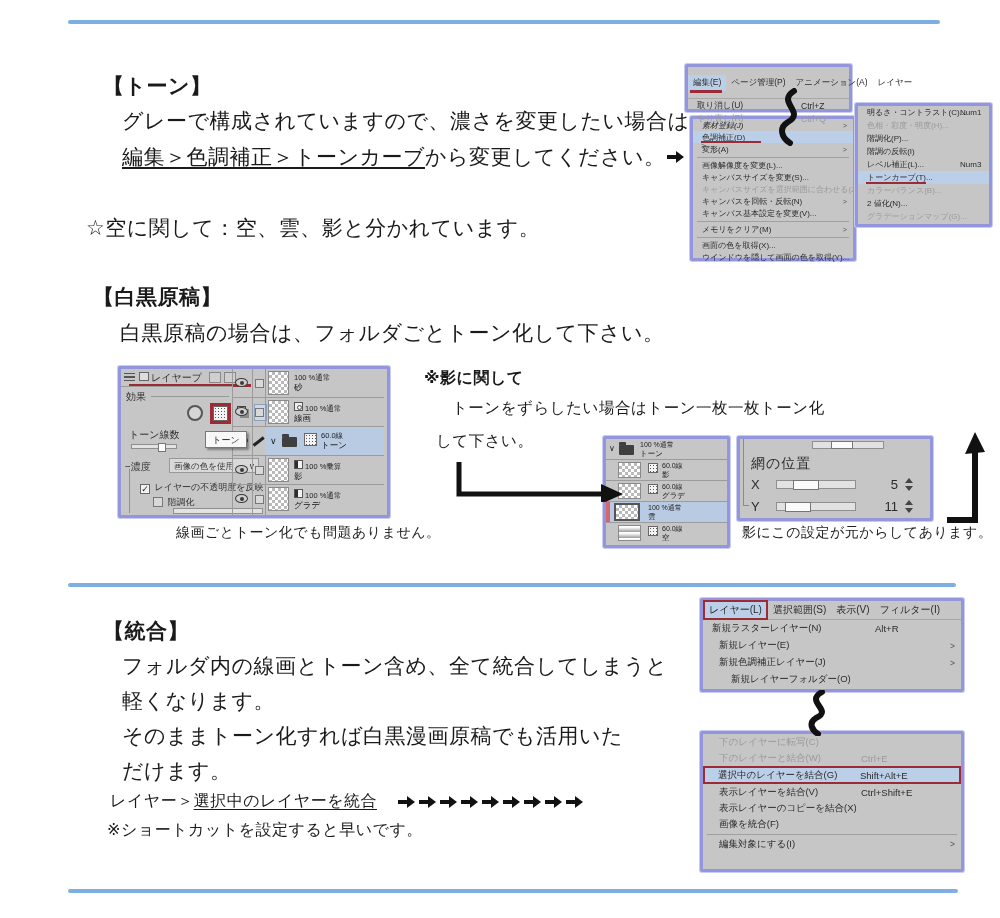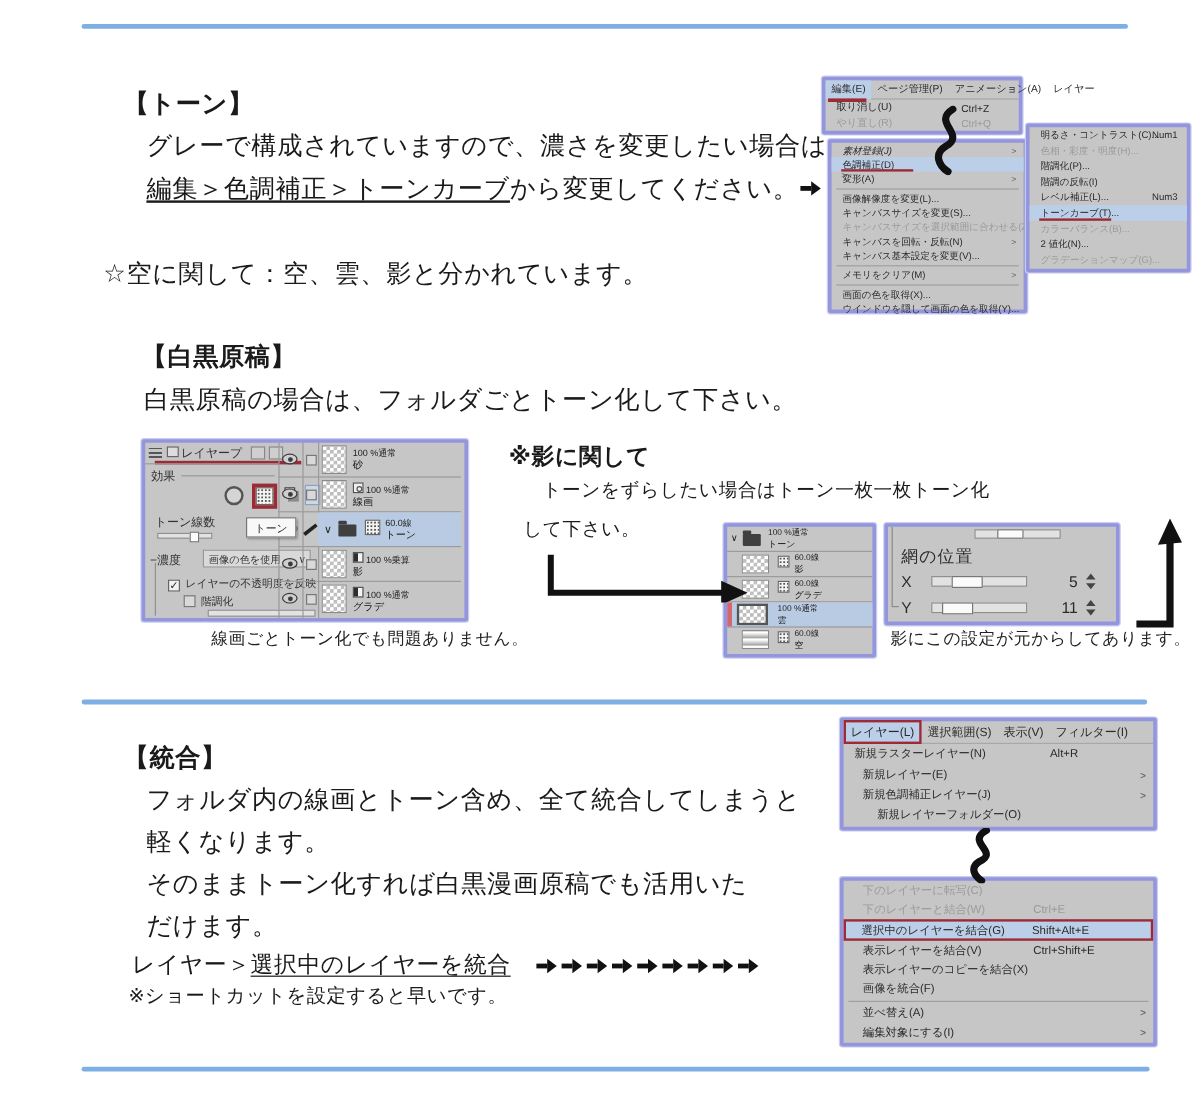--- a/index.html
+++ b/index.html
@@ -5,35 +5,35 @@
   * { margin:0; padding:0; box-sizing:border-box; }
   body { background:#ffffff; font-family:"Liberation Sans","DejaVu Sans",sans-serif; }
   #page { position:relative; width:1000px; height:918px; background:#fff; overflow:hidden; color:#000; }
 
   .divider { position:absolute; height:4px; background:#7eafe4; border-radius:2px; }
 
   
   .doc { position:absolute; color:#1a1a1a; letter-spacing:0.5px; white-space:nowrap; }
   .h21 { font-size:21px; font-weight:bold; }
   .t21 { font-size:21px; }
-  .t17 { font-size:19px; }
+  .t17 { font-size:16px; }
   .t16 { font-size:16px; }
   .t15 { font-size:15.5px; }
   .cap { font-size:14px; color:#222; }
   .u   { text-decoration:underline; text-underline-offset:3px; }
   .ztop { z-index:30; }
 
   
   .harrow { display:inline-block; position:relative; width:17px; height:12px; vertical-align:middle; margin:0 2px; }
   .harrow::before { content:""; position:absolute; left:0; top:4px; width:9px; height:4px; background:#111; }
   .harrow::after  { content:""; position:absolute; left:9px; top:0; border-left:8px solid #111; border-top:6px solid transparent; border-bottom:6px solid transparent; }
 
   
   .shot { position:absolute; background:#c6c6c6; border:3px solid #9396dc; border-radius:2px; box-shadow:0 0 0 1px #c9cbef; }
-  .menubar { display:flex; align-items:center; height:16px; border-bottom:1px solid #a8a8a8; font-size:8.5px; color:#2b2b2b; }
+  .menubar { display:flex; align-items:center; height:32px; border-bottom:1px solid #a8a8a8; font-size:8.5px; color:#2b2b2b; }
   .menubar .mi { padding:2px 5px; position:relative; white-space:nowrap; }
   .mi.active { background:#bccfe8; }
   .mi.redline::after { content:""; position:absolute; left:2px; right:4px; bottom:-2px; height:3px; background:#9d2b36; z-index:4; }
   .mi.redbox { background:#bccfe8; border:2px solid #9d2b36; padding:1px 4px; }
 
   .mrow { position:relative; display:flex; align-items:center; white-space:nowrap; color:#2b2b2b; }
   .mrow .lbl { padding-left:9px; }
   .mrow .sc { position:absolute; }
   .mrow.gray { color:#9a9a9a; }
   .mrow.hl { background:#bccfe8; }
@@ -184,21 +184,21 @@
         <span class="lbl">カラーバランス(B)...</span>
       </div>
     <div class="mrow" style="height:13px;">
         <span class="lbl">2 値化(N)...</span>
       </div>
     <div class="mrow gray" style="height:13px;">
         <span class="lbl">グラデーションマップ(G)...</span>
       </div>
   </div>
 
-  <div class="doc h21" style="left:118px; top:283px;text-align:center;">【白黒原稿】</div>
+  <div class="doc h21" style="left:93px; top:283px;text-align:center;">【白黒原稿】</div>
   <div class="doc t21" style="left:120px; top:319px;">白黒原稿の場合は、フォルダごとトーン化して下さい。</div>
 
   <div class="shot" style="left:118px; top:366px; width:272px; height:152px;">
 
     <div class="burger" style="left:3px; top:4px;"></div>
     <div class="small-ui" style="left:18px; top:2px; font-size:10px;"><span style="display:inline-block;width:10px;height:9px;border:1px solid #666;background:#ddd;margin-right:2px;"></span><span>レイヤープ</span></div>
     <div style="position:absolute; left:88px; top:3px; width:12px; height:11px; border:1px solid #888; background:#cfcfcf;"></div>
     <div style="position:absolute; left:103px; top:3px; width:12px; height:11px; border:1px solid #888; background:#cfcfcf;"></div>
     <div class="tab-red" style="left:8px; top:15px; width:122px;"></div>
     <div style="position:absolute; left:0; top:17px; width:111px; height:1px; background:#9b9b9b;"></div>
@@ -426,20 +426,17 @@
         <span class="sc" style="left:158px;">Ctrl+Shift+E</span>
       </div>
     <div class="mrow" style="height:16px;">
         <span class="lbl" style="padding-left:16px;">表示レイヤーのコピーを結合(X)</span>
       </div>
     <div class="mrow" style="height:16px;">
         <span class="lbl" style="padding-left:16px;">画像を統合(F)</span>
       </div>
     <div class="msep"></div>
     <div class="mrow has-sub" style="height:16px;">
-        <span class="lbl" style="padding-left:16px;">並べ替え(A)</span>
-      </div>
-    <div class="mrow has-sub" style="height:16px;">
         <span class="lbl" style="padding-left:16px;">編集対象にする(I)</span>
       </div>
   </div>
 
 </div>
 
 </body></html>

